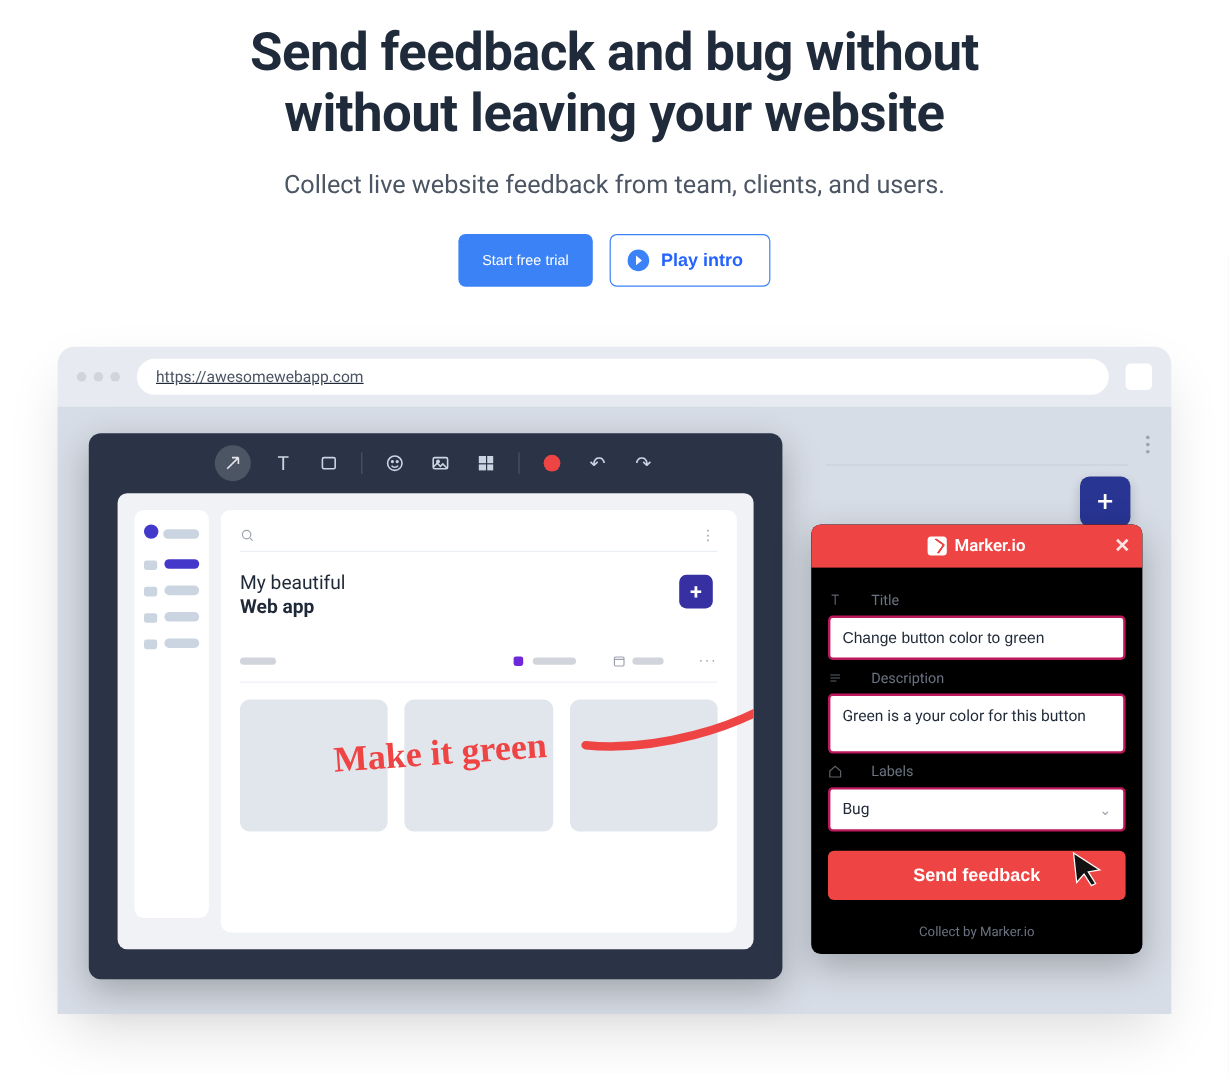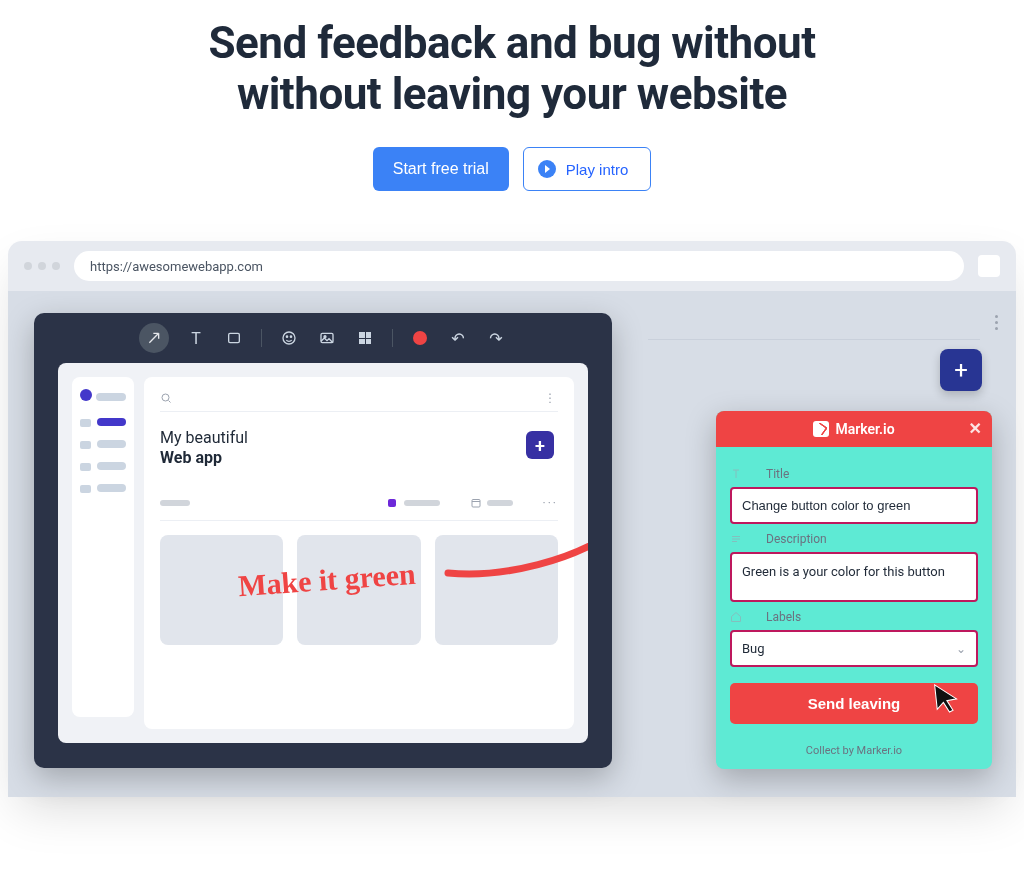--- a/index.html
+++ b/index.html
@@ -32,32 +32,32 @@
     display: flex;
     justify-content: center;
     gap: 14px;
   }
   .btn-primary {
     background: #3b82f6;
     color: #ffffff;
     border: none;
     padding: 12px 20px;
     border-radius: 6px;
-    font-size: 16px;
+    font-size: 12px;
     font-weight: 500;
     cursor: pointer;
   }
   .btn-secondary {
     background: #ffffff;
     color: #2563ff;
     border: 1.5px solid #3b82f6;
     padding: 12px 22px 12px 14px;
     border-radius: 6px;
     font-size: 15px;
-    font-weight: 400;
+    font-weight: 700;
     cursor: pointer;
     display: flex;
     align-items: center;
     gap: 10px;
   }
   .play-icon {
     width: 18px;
     height: 18px;
     border-radius: 50%;
     background: #3b82f6;
@@ -70,25 +70,26 @@
     top: 5px;
     border-left: 5px solid #ffffff;
     border-top: 4px solid transparent;
     border-bottom: 4px solid transparent;
   }
 
   
   .mockup-wrap {
     position: relative;
     margin: 50px auto 0 auto;
-    width: 1008px;
+    width: 928px;
     height: 556px;
     background: #e7eaf0;
     border-radius: 14px 14px 0 0;
     box-shadow: 0 20px 50px -10px rgba(0,0,0,0.15);
+    text-decoration: underline;
   }
   .browser-bar {
     height: 50px;
     display: flex;
     align-items: center;
     padding: 0 16px;
     gap: 14px;
   }
   .dots { display:flex; gap:6px; }
   .dot { width:8px; height:8px; border-radius:50%; background:#d1d5db; }
@@ -259,23 +260,23 @@
     height: 42px;
     background:#283593;
     border-radius:8px;
     display:flex; align-items:center; justify-content:center;
     color:#fff; font-size:24px; font-weight:400;
     box-shadow: 0 4px 10px rgba(0,0,0,0.2);
   }
   .widget {
     position:absolute;
     right: 24px;
-    top: 120px;
+    top: 98px;
     width: 276px;
-    background:#5eead4;
+    background:#000000;
     border-radius:8px;
     box-shadow: 0 10px 30px rgba(0,0,0,0.25);
     overflow:hidden;
   }
   .widget-header {
     background:#ef4444;
     color:#fff;
     height: 36px;
     display:flex;
     align-items:center;
@@ -385,20 +386,21 @@
   .mini-row { display:flex; gap:6px; align-items:center; }
 </style>
 </head>
 <body>
 
 <div class="hero">
   <h1>
     <span>Send feedback and bug without</span><br>
     <span>without leaving your website</span>
   </h1>
+  <p class="subtitle">Collect live website feedback from team, clients, and users.</p>
   <div class="cta-row">
     <button class="btn-primary">Start free trial</button>
     <button class="btn-secondary">
       <span class="play-icon"></span>
       <span>Play intro</span>
     </button>
   </div>
 </div>
 
 <div class="mockup-wrap">
@@ -564,21 +566,21 @@
           <svg class="field-icon" viewBox="0 0 24 24" fill="none" stroke="#9ca3af" stroke-width="2">
               <path d="M3 11l9-8 9 8v10H3z"></path>
             </svg>
           <span>Labels</span>
         </div>
         <div class="input-box select-box">
           <span>Bug</span>
           <span class="chev">⌄</span>
         </div>
 
-        <button class="send-btn">Send leaving</button>
+        <button class="send-btn">Send feedback</button>
       </div>
       <div class="powered-by">Collect by Marker.io</div>
 
       <svg class="cursor-arrow" viewBox="0 0 32 34">
         <path d="M3 2 L28 18 L17 20 L24 31 L20 33 L13 22 L6 30 Z" fill="#111" stroke="#fff" stroke-width="1.2"></path>
       </svg>
     </div>
   </div>
 </div>
 

